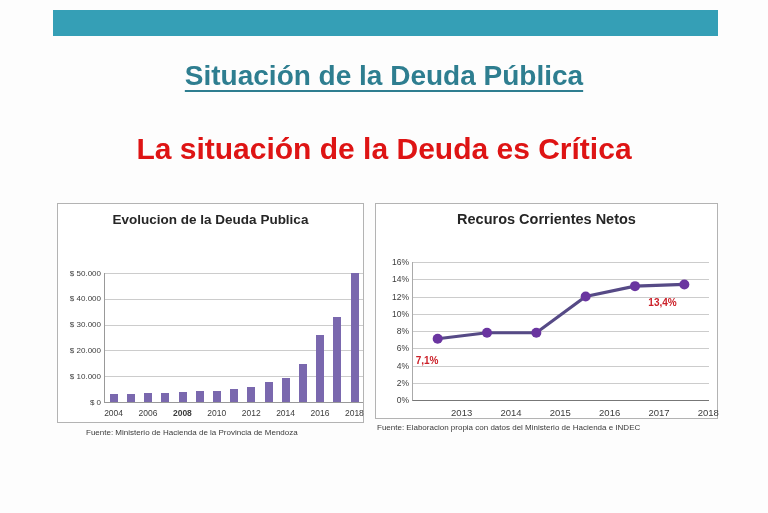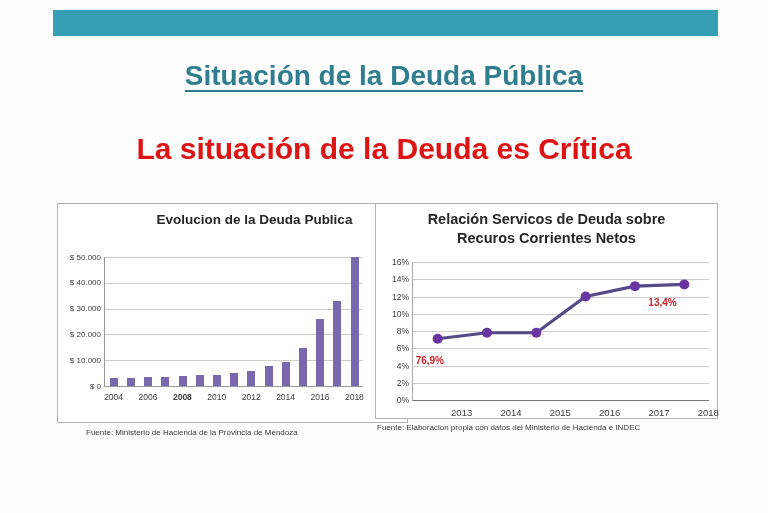--- a/index.html
+++ b/index.html
@@ -16,38 +16,38 @@
     font-size:28px;font-weight:bold;
     text-decoration:underline;text-decoration-thickness:2px;text-underline-offset:5px;
   }
   .slide-subtitle{
     position:absolute;left:0;top:132px;width:768px;text-align:center;
     font-size:30px;font-weight:bold;
   }
   .panel{
     position:absolute;background:#ffffff;border:1px solid #b3b3b3;
   }
-  .panel-left{left:57px;top:203px;width:305px;height:218px;padding-left:44px;}
+  .panel-left{left:57px;top:203px;width:305px;height:218px;}
   .panel-right{left:375px;top:203px;width:341px;height:214px;}
   .chart-title{
     text-align:center;font-weight:bold;color:#262626;
     margin-top:8px;font-size:13.5px;
   }
   .chart-subtitle{
     text-align:center;color:#404040;font-size:9.5px;margin-top:2px;
   }
   .chart-title2{
     text-align:center;font-weight:bold;color:#262626;
     margin-top:6px;font-size:14.5px;line-height:1.3;
   }
   .plot{
     position:absolute;
   }
   #bar-plot{
-    left:46px;top:53px;width:258px;height:129px;
+    left:46px;top:69px;width:258px;height:129px;
     border-left:1px solid #999;border-bottom:1px solid #999;
   }
   #line-plot{
     left:36px;top:58px;width:296px;height:138px;
     border-left:1px solid #aaa;border-bottom:1px solid #777;
   }
   .gridline{
     position:absolute;left:0;right:0;height:1px;background:#cccccc;
   }
   .ytick{
@@ -124,21 +124,20 @@
       <div class="xtick" style="left: 131.2px; top: 135px;">2012</div>
       <div class="xtick" style="left: 165.6px; top: 135px;">2014</div>
       <div class="xtick" style="left: 200px; top: 135px;">2016</div>
       <div class="xtick" style="left: 234.4px; top: 135px;">2018</div>
     </div>
 </div>
 <div class="source-caption" id="src-left">Fuente: Ministerio de Hacienda de la Provincia de Mendoza</div>
 
 <div class="panel panel-right">
   <div class="chart-title2">
-    <div>Relación Servicos de Deuda sobre</div>
     <div>Recuros Corrientes Netos</div>
   </div>
   <div class="plot" id="line-plot">
       <div class="gridline" style="top: 0px;"></div>
       <div class="ytick2" style="top: -5px;">16%</div>
       <div class="gridline" style="top: 17.25px;"></div>
       <div class="ytick2" style="top: 12.25px;">14%</div>
       <div class="gridline" style="top: 34.5px;"></div>
       <div class="ytick2" style="top: 29.5px;">12%</div>
       <div class="gridline" style="top: 51.75px;"></div>
@@ -160,17 +159,17 @@
         <circle cx="172.66666666666666" cy="34.5" r="5" fill="#6A35A0"></circle>
         <circle cx="222" cy="24.150000000000006" r="5" fill="#6A35A0"></circle>
         <circle cx="271.33333333333337" cy="22.424999999999997" r="5" fill="#6A35A0"></circle>
       </svg>
       <div class="xtick2" style="left: 6.66667px; top: 145px;">2013</div>
       <div class="xtick2" style="left: 56px; top: 145px;">2014</div>
       <div class="xtick2" style="left: 105.333px; top: 145px;">2015</div>
       <div class="xtick2" style="left: 154.667px; top: 145px;">2016</div>
       <div class="xtick2" style="left: 204px; top: 145px;">2017</div>
       <div class="xtick2" style="left: 253.333px; top: 145px;">2018</div>
-      <div class="annotation" style="color: rgb(204, 33, 41); left: 2.66667px; top: 92.7625px;">76,9%</div>
+      <div class="annotation" style="color: rgb(204, 33, 41); left: 2.66667px; top: 92.7625px;">7,1%</div>
       <div class="annotation" style="color: rgb(204, 33, 41); left: 235.333px; top: 35.425px;">13,4%</div>
     </div>
 </div>
 <div class="source-caption" id="src-right">Fuente: Elaboracion propia con datos del Ministerio de Hacienda e INDEC</div>
 
 </body></html>

